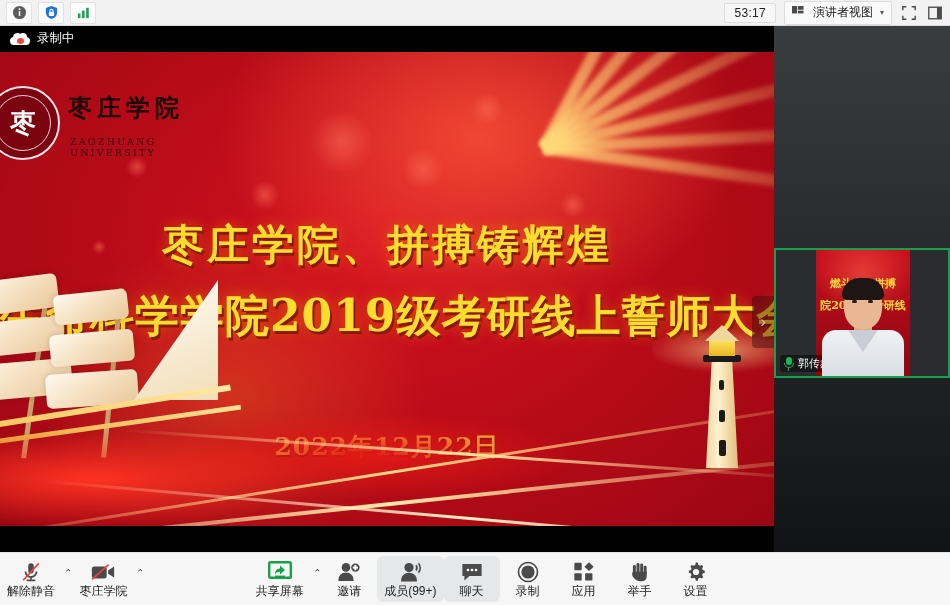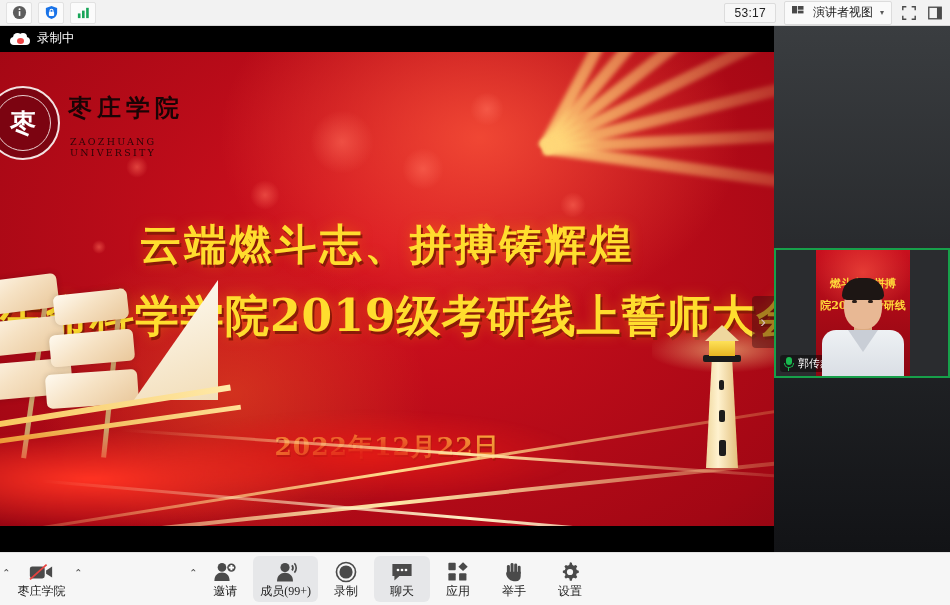--- a/index.html
+++ b/index.html
@@ -172,21 +172,21 @@
   .toolbar {
     position:absolute; left:0; top:552px; width:950px; height:53px;
     background:#f6f6f6; border-top:1px solid #e3e3e3;
     display:flex; align-items:center;
   }
   .tgroup { display:flex; align-items:center; height:100%; }
   .titem {
     display:flex; flex-direction:column; align-items:center; justify-content:center;
     min-width:56px; height:46px; padding:2px 7px 0; border-radius:6px; position:relative;
   }
-  .titem.active { background:#e6e7e9;font-family:Liberation Serif, serif; }
+  .titem.active { background:#e6e7e9; }
   .titem .lbl { font-size:12px; color:#232323; margin-top:2px; white-space:nowrap; line-height:1.1; }
   .titem .glyphwrap { height:22px; display:flex; align-items:center; justify-content:center; }
   .chev { font-size:10px; color:#4a4a4a; margin:0 0 14px 2px; transform: rotate(180deg); display:inline-block;}
   .spacer-a { width: 104px; }
   .spacer-b { flex:1; }
   .leave {
     margin-right:14px; border:1px solid #f08a8a; color:#f05a5a; background:#fff;
     border-radius:5px; font-size:13.5px; padding:7px 13px; line-height:1;
   }
   svg { display:block; }
@@ -285,21 +285,21 @@
       <div class="logo-area">
         <div class="logo-seal">
           <div class="inner">
               <div class="glyph">枣</div>
             </div>
         </div>
         <div class="logo-cn">枣庄学院</div>
         <div class="logo-en">ZAOZHUANG UNIVERSITY</div>
       </div>
 
-      <div class="title1">云端燃斗志、拼搏铸辉煌</div>
+      <div class="title1">枣庄学院、拼搏铸辉煌</div>
       <div class="title2">生命科学学院2019级考研线上誓师大会</div>
       <div class="subdate">2022年12月22日</div>
 
       <div class="sails">
         <div class="mast" style="left:52px;top:0;width:5px;height:185px;transform:rotate(8deg);"></div>
         <div class="mast" style="left:128px;top:14px;width:5px;height:170px;transform:rotate(6deg);"></div>
         <div class="sail" style="left:-10px;top:4px;width:86px;height:34px;border-radius:6px;transform:rotate(-7deg)"></div>
         <div class="sail" style="left:-14px;top:46px;width:96px;height:34px;border-radius:6px;transform:rotate(-6deg)"></div>
         <div class="sail" style="left:-18px;top:88px;width:108px;height:36px;border-radius:6px;transform:rotate(-5deg)"></div>
         <div class="sail" style="left:72px;top:18px;width:74px;height:30px;border-radius:6px;transform:rotate(-6deg)"></div>
@@ -355,38 +355,60 @@
             <span class="stem"></span>
         </span>
         <span>郭传鑫</span>
       </div>
     </div>
   </div>
 
   <div class="toolbar">
 
     <div class="tgroup">
+      <div class="titem">
+        <span class="glyphwrap">
+          <svg width="22" height="22" viewBox="0 0 24 24">
+            <rect x="9" y="2.5" width="6" height="11" rx="3" fill="#4a4a4a"></rect>
+            <path d="M6 11.5 a6 6 0 0 0 12 0" stroke="#4a4a4a" stroke-width="1.9" fill="none"></path>
+            <rect x="11.1" y="17" width="1.8" height="3.6" fill="#4a4a4a"></rect>
+            <rect x="7" y="20.2" width="10" height="1.8" rx=".9" fill="#4a4a4a"></rect>
+            <line x1="3.5" y1="21" x2="20.5" y2="2.5" stroke="#e8423f" stroke-width="1.9"></line>
+          </svg>
+        </span>
+        <span class="lbl">解除静音</span>
+      </div>
       <span class="chev">⌄</span>
 
       <div class="titem">
         <span class="glyphwrap">
           <svg width="26" height="22" viewBox="0 0 28 22">
             <rect x="2" y="5" width="16" height="13" rx="2.6" fill="#4a4a4a"></rect>
             <path d="M19.5 9.5 L26 5.2 V17 L19.5 12.8 Z" fill="#4a4a4a"></path>
             <line x1="2.2" y1="19" x2="20" y2="3" stroke="#e8423f" stroke-width="1.9"></line>
           </svg>
         </span>
         <span class="lbl">枣庄学院</span>
       </div>
       <span class="chev">⌄</span>
     </div>
 
     <div class="spacer-a"></div>
 
     <div class="tgroup">
+      <div class="titem">
+        <span class="glyphwrap">
+          <svg width="24" height="22" viewBox="0 0 24 22">
+            <rect x="1.2" y="1.2" width="21.6" height="15.6" rx="1.4" fill="none" stroke="#17a04a" stroke-width="2.4"></rect>
+            <path d="M12 4.6 L17 9 L12 13.4 V10.8 C9 10.8 7.6 12 7 13.6 C7 10 8.6 7.6 12 7.4 Z" fill="#17a04a"></path>
+            <rect x="7" y="14.6" width="10" height="1.8" fill="#17a04a"></rect>
+          </svg>
+        </span>
+        <span class="lbl">共享屏幕</span>
+      </div>
       <span class="chev">⌄</span>
 
       <div class="titem">
         <span class="glyphwrap">
           <svg width="24" height="21" viewBox="0 0 24 21">
             <circle cx="9" cy="5.4" r="4.3" fill="#4a4a4a"></circle>
             <path d="M1.4 19 C1.4 13.6 4.6 10.6 9 10.6 C13.4 10.6 16.6 13.6 16.6 19 Z" fill="#4a4a4a"></path>
             <circle cx="18.4" cy="5.6" r="4.2" fill="#4a4a4a"></circle>
             <rect x="17.4" y="3" width="2" height="5.2" fill="#fff"></rect>
             <rect x="15.8" y="4.6" width="5.2" height="2" fill="#fff"></rect>
@@ -400,40 +422,40 @@
           <svg width="24" height="21" viewBox="0 0 24 21">
             <circle cx="11" cy="5.6" r="4.6" fill="#4a4a4a"></circle>
             <path d="M3 19.4 C3 13.6 6.6 10.8 11 10.8 C15.4 10.8 19 13.6 19 19.4 Z" fill="#4a4a4a"></path>
             <path d="M18 3.2 a4.4 4.4 0 0 1 0 5.2" stroke="#4a4a4a" stroke-width="1.8" fill="none"></path>
             <path d="M20.4 1.2 a7 7 0 0 1 0 9.4" stroke="#4a4a4a" stroke-width="1.6" fill="none"></path>
           </svg>
         </span>
         <span class="lbl">成员(99+)</span>
       </div>
 
-      <div class="titem">
-        <span class="glyphwrap">
-          <svg width="22" height="22" viewBox="0 0 24 24">
-            <circle cx="12" cy="12" r="10.4" fill="none" stroke="#4a4a4a" stroke-width="1.8"></circle>
-            <circle cx="12" cy="12" r="7.2" fill="#4a4a4a"></circle>
-          </svg>
-        </span>
-        <span class="lbl">录制</span>
-      </div>
-
       <div class="titem active">
         <span class="glyphwrap">
           <svg width="24" height="21" viewBox="0 0 24 21">
             <path d="M2.4 2 H21.6 V14 H9.4 L4.4 18.6 V14 H2.4 Z" fill="#4a4a4a"></path>
             <circle cx="8" cy="8" r="1.35" fill="#fff"></circle>
               <circle cx="12" cy="8" r="1.35" fill="#fff"></circle>
               <circle cx="16" cy="8" r="1.35" fill="#fff"></circle>
           </svg>
         </span>
         <span class="lbl">聊天</span>
+      </div>
+
+      <div class="titem">
+        <span class="glyphwrap">
+          <svg width="22" height="22" viewBox="0 0 24 24">
+            <circle cx="12" cy="12" r="10.4" fill="none" stroke="#4a4a4a" stroke-width="1.8"></circle>
+            <circle cx="12" cy="12" r="7.2" fill="#4a4a4a"></circle>
+          </svg>
+        </span>
+        <span class="lbl">录制</span>
       </div>
 
       <div class="titem">
         <span class="glyphwrap">
           <svg width="22" height="22" viewBox="0 0 24 24">
             <rect x="1.5" y="2" width="8" height="8" rx="1" fill="#4a4a4a"></rect>
             <path d="M17.5 1.4 L22.6 6.2 L17.5 11 L12.4 6.2 Z" fill="#4a4a4a"></path>
             <rect x="1.5" y="13.4" width="8" height="8" rx="1" fill="#4a4a4a"></rect>
             <rect x="13.2" y="13.4" width="8" height="8" rx="1" fill="#4a4a4a"></rect>
           </svg>

